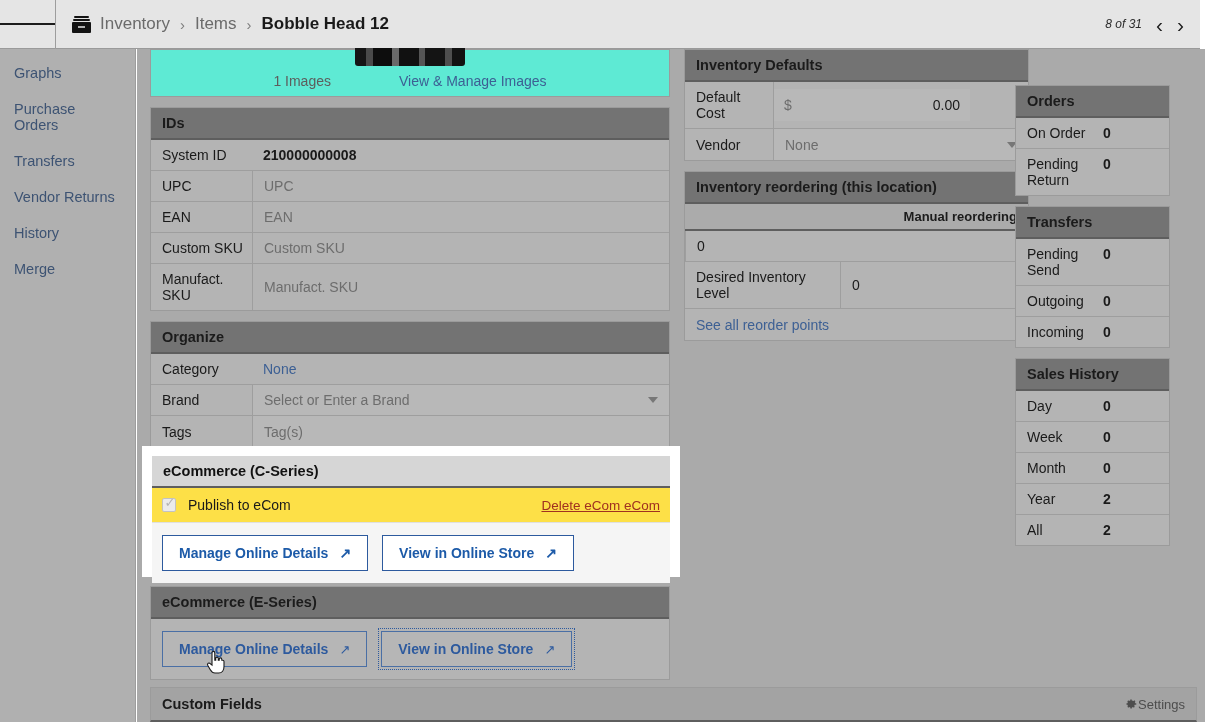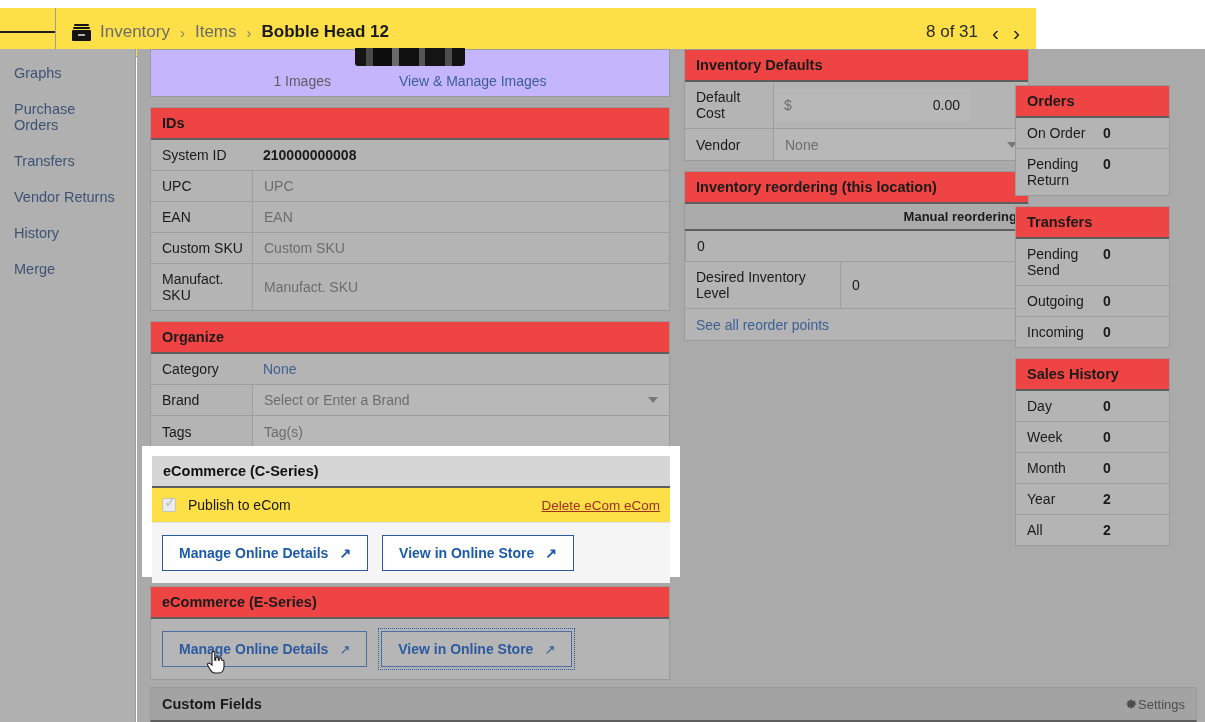--- a/index.html
+++ b/index.html
@@ -10,40 +10,40 @@
     background: #ffffff;
   }
 
   
   #root { position: relative; width: 1205px; height: 722px; background:#ffffff; }
 
   .dimmed { position:absolute; inset:0; }
 
   
   .topbar {
-    position:absolute; left:0; top:8px; width:1036px; height:49px;
-    background:#fde047; border-bottom:1px solid #9a9a9a;
+    position:absolute; left:0; top:0; width:1200px; height:49px;
+    background:#e5e5e5; border-bottom:1px solid #9a9a9a;
     display:flex; align-items:center;
   }
   .hamburger {
     width:56px; height:49px; display:flex; align-items:center; justify-content:center;
     border-right:1px solid #9d9d9d; cursor:pointer;
   }
   .hamburger span{ display:block; width:22px; height:2.5px; background:#1c1c1c; margin:2.5px 0; }
   .bc { display:flex; align-items:center; padding-left:16px; gap:9px; }
   .bc-icon { width:19px; height:17px; position:relative; }
   .bc-icon .lid  { position:absolute; left:2px; top:0; width:15px; height:2px; background:#131313; border-radius:1px;}
   .bc-icon .lid2 { position:absolute; left:1px; top:3px; width:17px; height:2px; background:#131313; border-radius:1px;}
   .bc-icon .body { position:absolute; left:0; top:6px; width:19px; height:11px; background:#131313; border-radius:1px;}
   .bc-icon .slot { position:absolute; left:6px; top:10px; width:7px; height:2.5px; background:#b0b0b0;}
   .bc-seg { font-size:17px; color:#6b6b6b; }
   .bc-seg.current { color:#1a1a1a; font-weight:600; }
   .bc-sep { font-size:15px; color:#7d7d7d; margin:0 1px;}
   .pager { margin-left:auto; display:flex; align-items:center; gap:14px; padding-right:16px; }
-  .pager-count { font-size:17px; color:#2b2b2b; }
+  .pager-count { font-size:12px; color:#2b2b2b;font-style:italic; }
   .chev { font-size:21px; color:#1a1a1a; cursor:pointer; line-height:1; font-weight:400;}
 
   
   .sidebar {
     position:absolute; left:0; top:49px; width:136px; height:673px;
     background:#b0b0b0; border-right:1px solid #9d9d9d;
     padding-top:6px;
   }
   .side-item {
     display:block; padding:10px 14px; font-size:14.5px; color:#3d5373; cursor:pointer;
@@ -53,21 +53,21 @@
   .content { position:absolute; left:137px; top:49px; width:1068px; height:673px; background:#aaaaaa; }
 
   .col { position:absolute; top:0; }
   .col-left   { left:13px;  width:520px; }
   .col-mid    { left:547px; width:345px; }
   .col-right  { left:878px; width:155px;margin-top:36px; }
 
   
   .panel { background:#b4b4b4; border:1px solid #9b9b9b; margin-bottom:10px; }
   .panel-head {
-    background:#ef4444; border-bottom:2px solid #5e5e5e;
+    background:#737373; border-bottom:2px solid #5e5e5e;
     padding:7px 11px; font-size:14.5px; font-weight:bold; color:#1b1b1b;
   }
   .panel-subhead{
     background:#ababab; border-bottom:2px solid #5e5e5e;
     padding:5px 11px; font-size:13px; font-weight:bold; color:#1b1b1b;text-align:right;
   }
   .row { display:flex; border-bottom:1px solid #9e9e9e; min-height:31px; align-items:stretch; }
   .row:last-child { border-bottom:none; }
   .row-lbl {
     width:101px; flex:0 0 101px; padding:7px 0 7px 11px;
@@ -78,21 +78,21 @@
     border-left:1px solid #9e9e9e; display:flex; align-items:center;
   }
   .row-val.noborder { border-left:none; }
   .row-val.ph { color:#6d6d6d; }
   .row-val.bold { font-weight:bold; }
   .row-val.link, .linktext { color:#3d6094; cursor:pointer; }
   .row-val.input { background:#b8b8b8; }
   .caret { margin-left:auto; width:0;height:0;border-left:5px solid transparent;border-right:5px solid transparent;border-top:6px solid #777; }
 
   
-  .imgbox { background:#c4b5fd; border:1px solid #9b9b9b; height:48px; position:relative; margin-bottom:10px; }
+  .imgbox { background:#5eead4; border:1px solid #9b9b9b; height:48px; position:relative; margin-bottom:10px; }
   .img-thumb { position:absolute; left:50%; transform:translateX(-50%); top:-2px; width:110px; height:18px;
     background:linear-gradient(90deg,#151515 0 10%,#4a4a4a 10% 16%,#0d0d0d 16% 34%,#6a6a6a 34% 40%,#111 40% 58%,#555 58% 64%,#141414 64% 82%,#4e4e4e 82% 88%,#121212 88% 100%);
     border-radius:0 0 3px 3px; }
   .img-meta { position:absolute; left:0; right:0; bottom:7px; display:flex; justify-content:center; gap:68px; font-size:14px;}
   .img-count { color:#5d5d5d; }
 
   
   .money { display:flex; align-items:center; width:196px; background:#b8b8b8; height:100%; margin:-7px -11px; padding:0 10px;}
   .money .sym { color:#6d6d6d; font-size:14px; }
   .money .amt { margin-left:auto; font-size:14px; color:#1a1a1a; }

